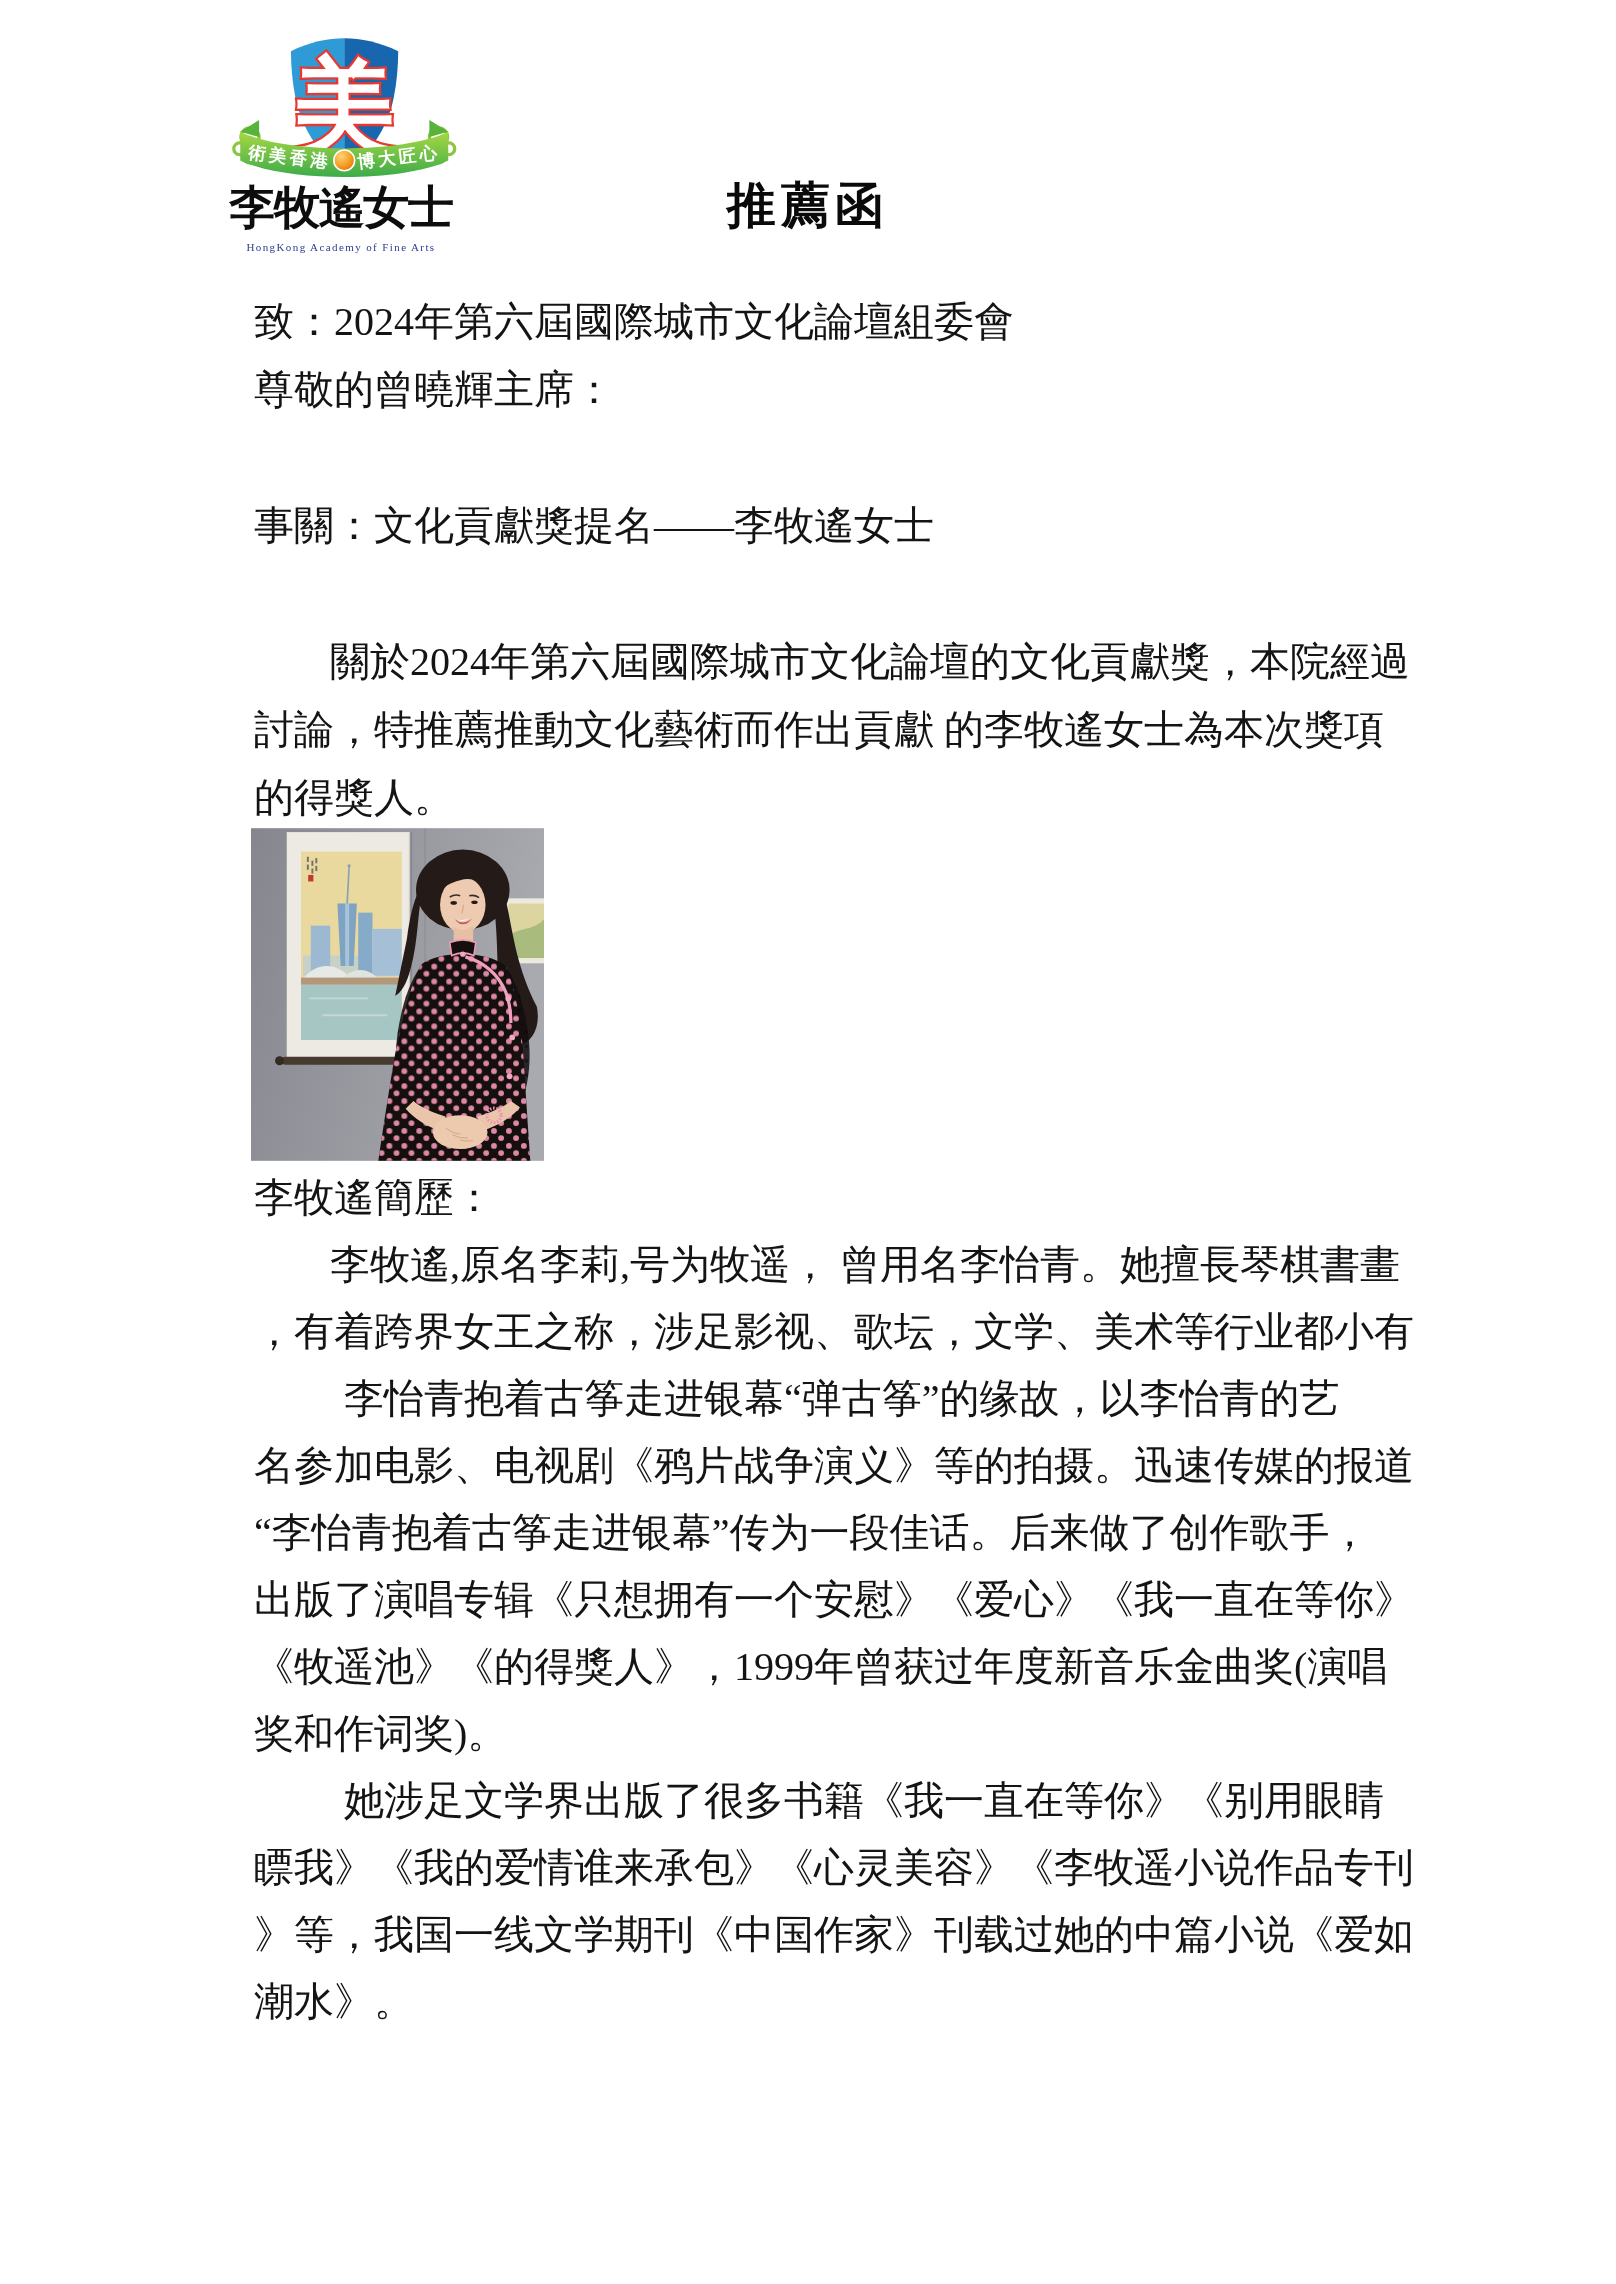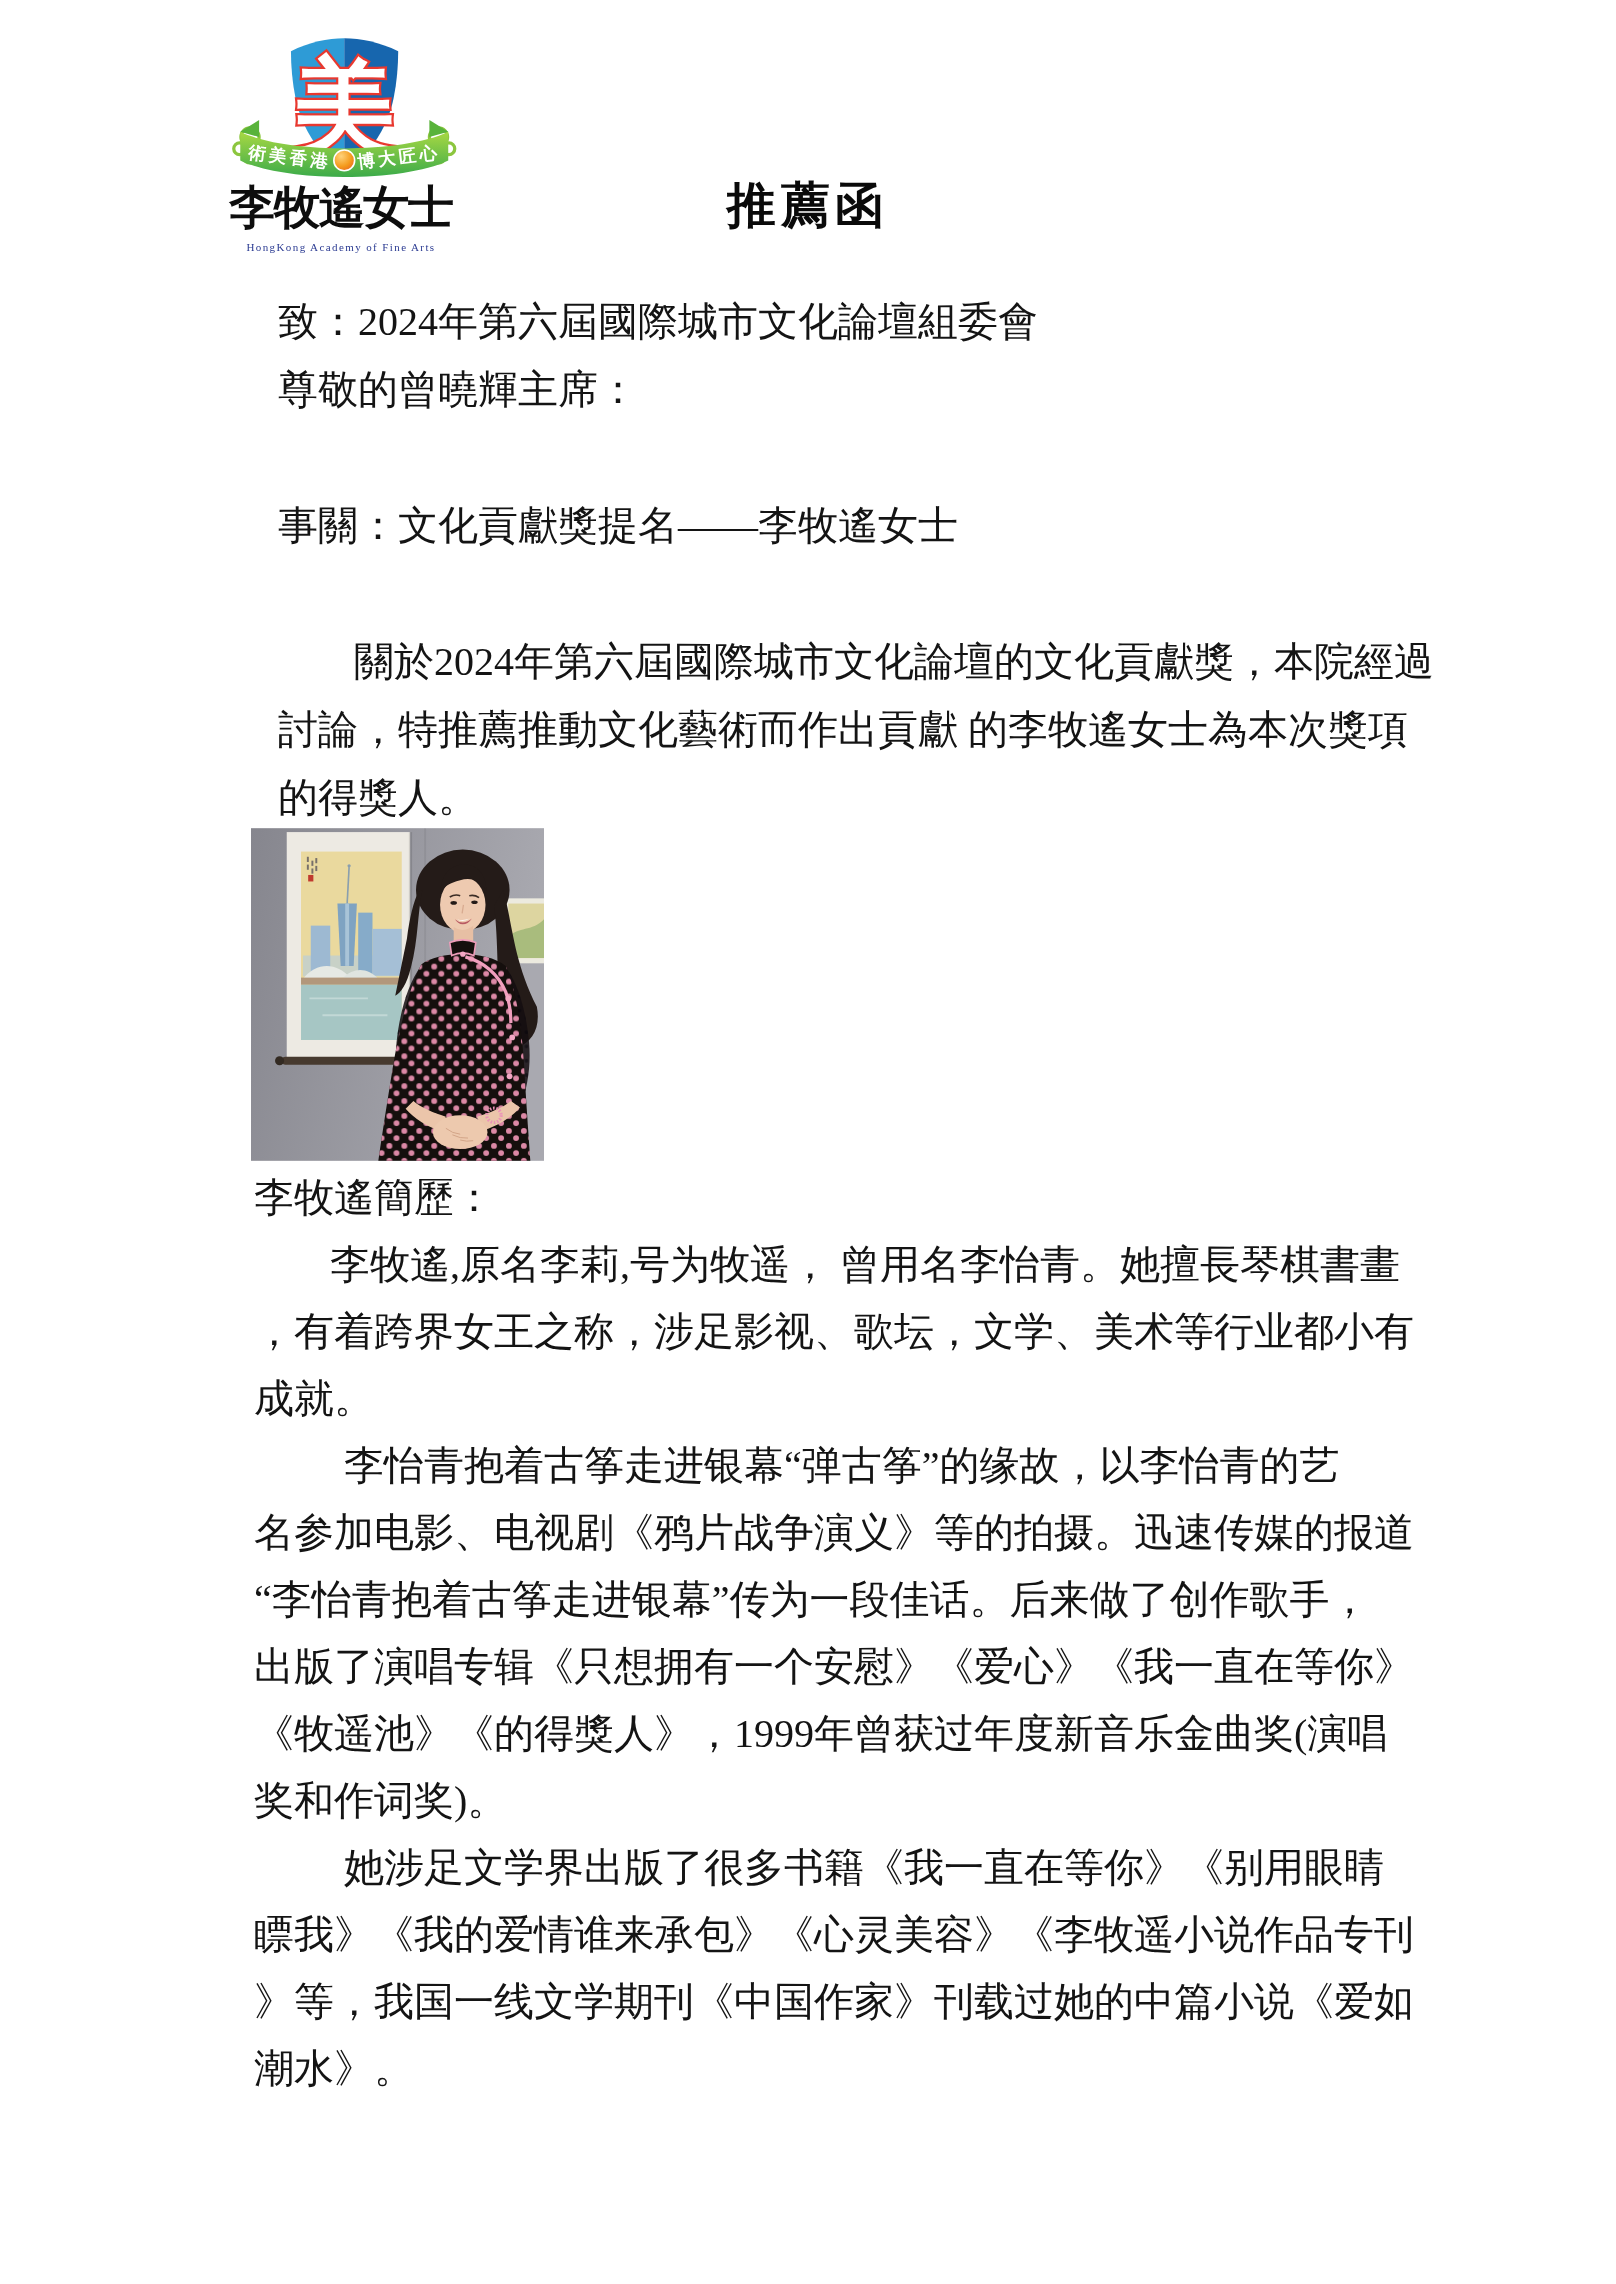--- a/index.html
+++ b/index.html
@@ -29,21 +29,21 @@
   }
   
   .doc-title{
     position:absolute;left:0;top:179px;width:1616px;
     text-align:center;font-size:49px;font-weight:bold;
     letter-spacing:5.2px;line-height:53px;color:#0a0a0a;
   }
   
   .block-a{
     position:absolute;left:254px;top:288px;width:1109px;
-    font-size:40px;line-height:68px;margin-left:24px;
+    font-size:40px;line-height:68px;
   }
   .block-b{
     position:absolute;left:254px;top:1164px;width:1109px;
     font-size:40px;line-height:67px;
   }
   .line{white-space:nowrap;}
   .block-a .blank{height:68px;}
   .indent-a{text-indent:1.9em;}
   .indent-b{text-indent:2.25em;}
   
@@ -217,21 +217,20 @@
         <path d="M322,480 q10,3 20,1" stroke="#d2a487" stroke-width="1.5" fill="none"></path>
         <circle cx="374" cy="442" r="11" fill="none" stroke="#ec93b8" stroke-width="5" stroke-dasharray="2.5,2.5"></circle>
       </g>
     </svg>
   </div>
 
   <div class="block-b">
     <div class="line">李牧遙簡歷：</div>
     <div class="line indent-a">李牧遙,原名李莉,号为牧遥， 曾用名李怡青。她擅長琴棋書畫</div>
     <div class="line">，有着跨界女王之称，涉足影视、歌坛，文学、美术等行业都小有</div>
-    <div class="line">成就。</div>
     <div class="line indent-b">李怡青抱着古筝走进银幕“弹古筝”的缘故，以李怡青的艺</div>
     <div class="line">名参加电影、电视剧《鸦片战争演义》等的拍摄。迅速传媒的报道</div>
     <div class="line">“李怡青抱着古筝走进银幕”传为一段佳话。后来做了创作歌手，</div>
     <div class="line">出版了演唱专辑《只想拥有一个安慰》《爱心》《我一直在等你》</div>
     <div class="line">《牧遥池》《的得獎人》，1999年曾获过年度新音乐金曲奖(演唱</div>
     <div class="line">奖和作词奖)。</div>
     <div class="line indent-b">她涉足文学界出版了很多书籍《我一直在等你》《别用眼睛</div>
     <div class="line">瞟我》《我的爱情谁来承包》《心灵美容》《李牧遥小说作品专刊</div>
     <div class="line">》等，我国一线文学期刊《中国作家》刊载过她的中篇小说《爱如</div>
     <div class="line">潮水》。</div>

